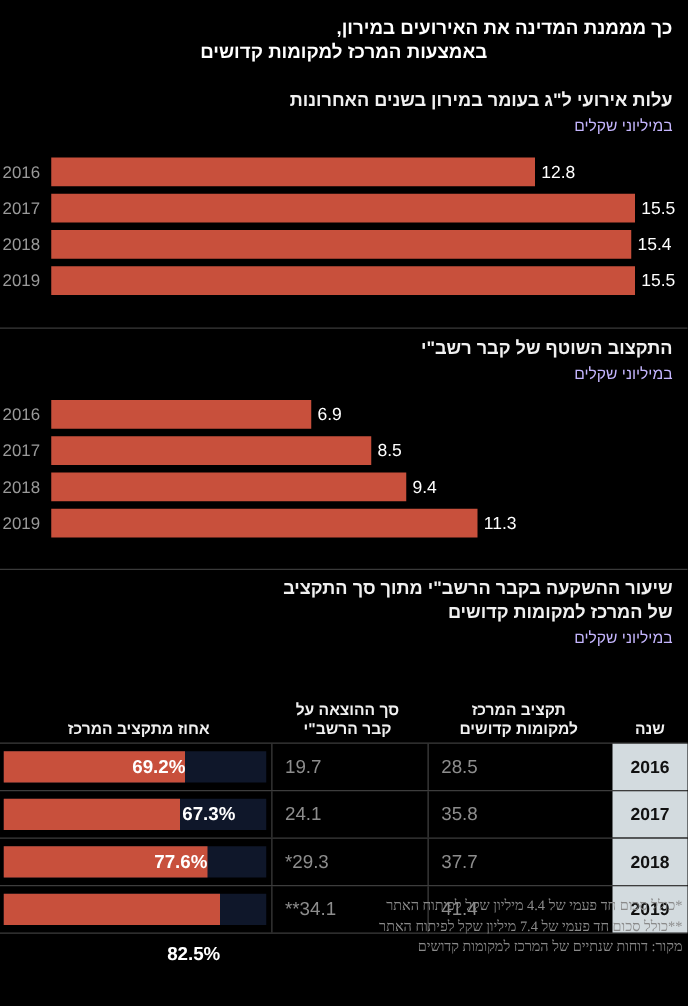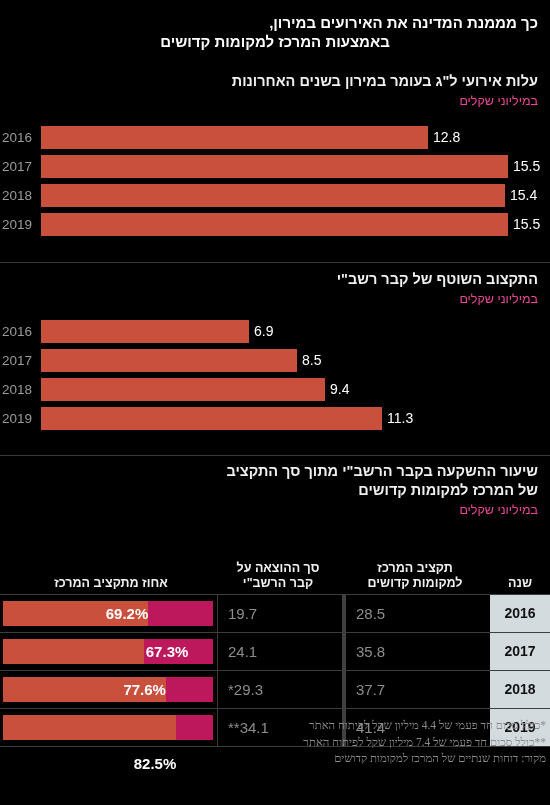--- a/index.html
+++ b/index.html
@@ -53,21 +53,21 @@
     font-size: 14.5px;
     font-weight: bold;
     color: #f0f0f0;
     line-height: 1.3;
     margin: 0;
   }
   .section-title .line2 { display: block; }
   .section-sub {
     font-size: 12.5px;
     font-weight: normal;
-    color: #ec4899;
+    color: #c4b5fd;
     line-height: 1.3;
     margin: 2px 0 0 0;
   }
 
   
   .rule {
     position: absolute;
     left: 0;
     right: 0;
     height: 1px;
@@ -177,21 +177,21 @@
     top: 0;
     width: 148px;
     height: 37px;
     line-height: 37px;
     font-size: 15px;
     color: #8d8d8d;
     text-align: left;
     padding-left: 10px;
     box-sizing: border-box;
     direction: ltr;
-    border-left: 4px solid #404040;
+    border-left: 1px solid #404040;
   }
   .cell-spend {
     position: absolute;
     right: 209px;
     top: 0;
     width: 124px;
     height: 37px;
     line-height: 37px;
     font-size: 15px;
     color: #8d8d8d;
@@ -200,21 +200,21 @@
     box-sizing: border-box;
     direction: ltr;
     border-left: 1px solid #3d3d3d;
   }
   .cell-pct {
     position: absolute;
     right: 337px;
     left: 3px;
     top: 6px;
     height: 25px;
-    background: #be185d;
+    background: #0f172a;
     direction: ltr;
   }
   .pct-fill {
     position: absolute;
     left: 0;
     top: 0;
     height: 25px;
     background: #c8503c;
   }
   .pct-label {

